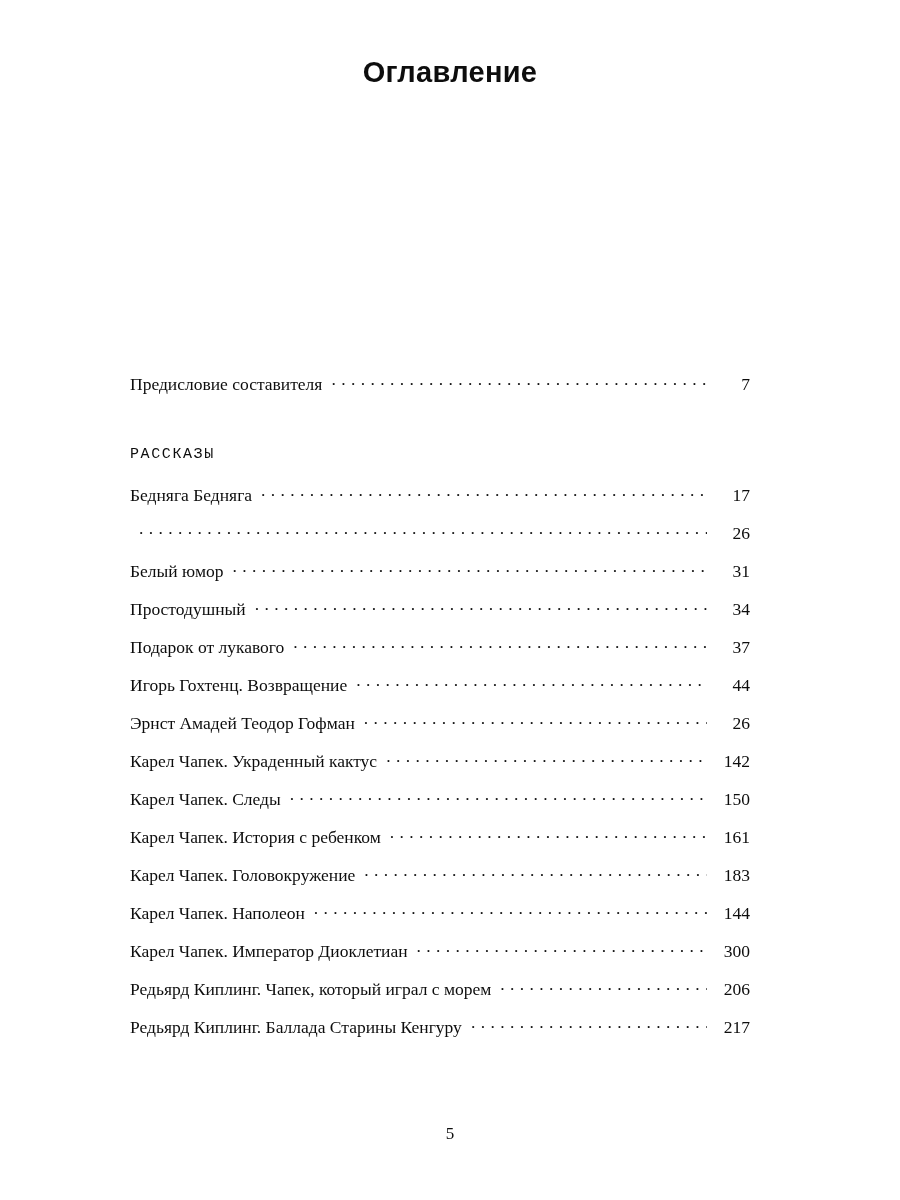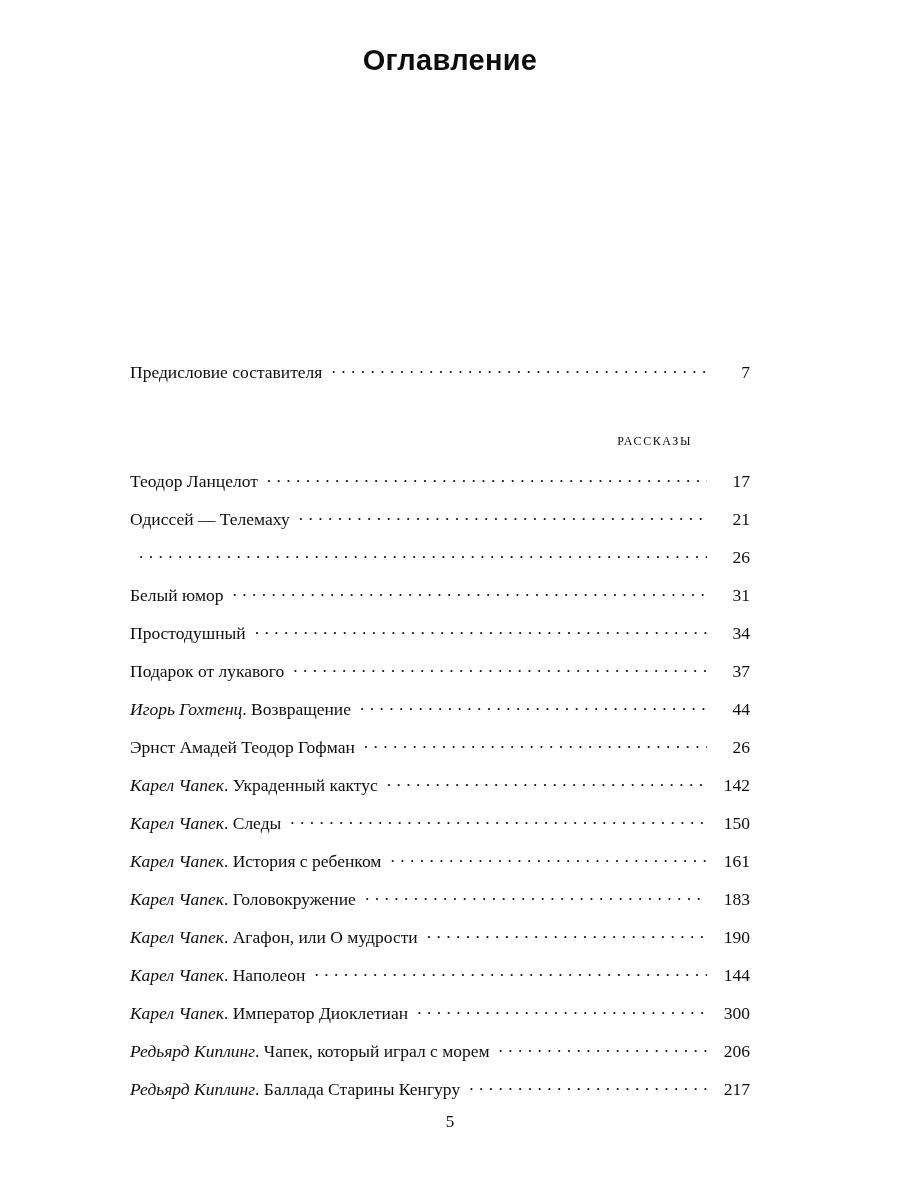--- a/index.html
+++ b/index.html
@@ -19,34 +19,34 @@
     width: 900px;
     height: 1200px;
     box-sizing: border-box;
   }
   .title {
     text-align: center;
     font-family: "Liberation Sans", sans-serif;
     font-weight: bold;
     font-size: 29px;
     letter-spacing: 0.3px;
-    margin: 4px;
+    margin: 16px;
     padding-top: 40px;
   }
   .toc {
     position: absolute;
     left: 130px;
     top: 348px;
     width: 620px;
   }
   .section-head {
-    font-family: Liberation Serif, serif;
-    font-size: 12px;
+    font-family: Liberation Mono, monospace;
+    font-size: 15px;
     letter-spacing: 1.6px;
-    text-align: right;
+    text-align: left;
     margin: 0;
     padding: 0;
   }
   .sec-rasskazy {
     padding-top: 46px;
     padding-bottom: 12px;
     padding-right: 58px;
   }
   .sec-perevody {
     padding-top: 38px;
@@ -57,21 +57,20 @@
     display: flex;
     align-items: baseline;
     font-size: 17.5px;
     line-height: 1.0;
     padding: 8.5px 0;
   }
   .entry .txt {
     white-space: nowrap;
   }
   .entry .txt .it {
-    font-style: italic;
     margin-top: 44px;
   }
   .leader {
     flex: 1 1 auto;
     margin: 0 7px 0 9px;
     position: relative;
     height: 1em;
     overflow: hidden;
   }
   .leader::before {
@@ -118,30 +117,25 @@
       <span class="txt">Предисловие составителя</span>
       <span class="leader"></span>
       <span class="pg">7</span>
     </div>
 
     <div class="section-head sec-rasskazy">РАССКАЗЫ</div>
 
     <div>
 
       <div class="entry">
-        <span class="txt"><span class="it"></span><span>Теодор Ланцелот</span></span>
+        <span class="txt"><span class="it"></span><span>Бедняга Бедняга</span></span>
         <span class="leader"></span>
         <span class="pg">17</span>
       </div>
 
-      <div class="entry">
-        <span class="txt"><span class="it"></span><span>Одиссей — Телемаху</span></span>
-        <span class="leader"></span>
-        <span class="pg">21</span>
-      </div>
 
       <div class="entry">
         <span class="leader"></span>
         <span class="pg">26</span>
       </div>
 
       <div class="entry">
         <span class="txt"><span class="it"></span><span>Белый юмор</span></span>
         <span class="leader"></span>
         <span class="pg">31</span>
@@ -194,25 +188,20 @@
         <span class="pg">161</span>
       </div>
 
 
       <div class="entry">
         <span class="txt"><span class="it">Карел Чапек</span><span>. Головокружение</span></span>
         <span class="leader"></span>
         <span class="pg">183</span>
       </div>
 
-      <div class="entry">
-        <span class="txt"><span class="it">Карел Чапек</span><span>. Агафон, или О мудрости</span></span>
-        <span class="leader"></span>
-        <span class="pg">190</span>
-      </div>
 
       <div class="entry">
         <span class="txt"><span class="it">Карел Чапек</span><span>. Наполеон</span></span>
         <span class="leader"></span>
         <span class="pg">144</span>
       </div>
 
       <div class="entry">
         <span class="txt"><span class="it">Карел Чапек</span><span>. Император Диоклетиан</span></span>
         <span class="leader"></span>

